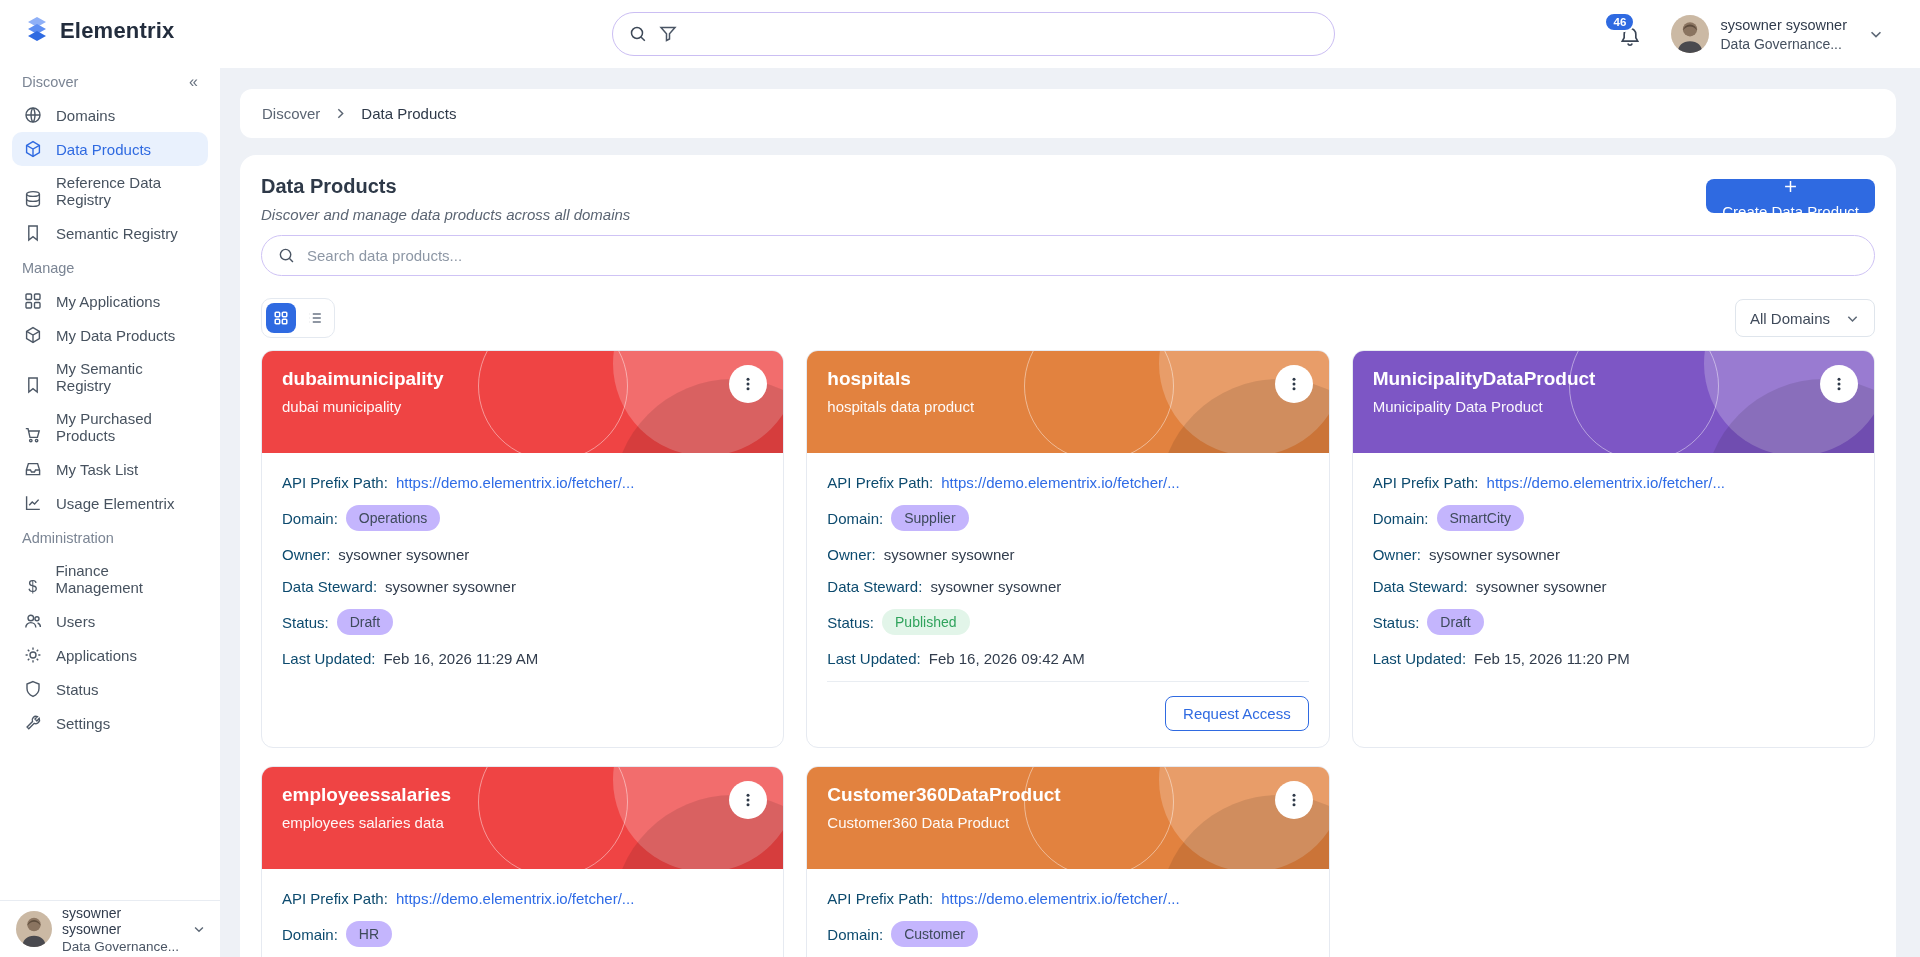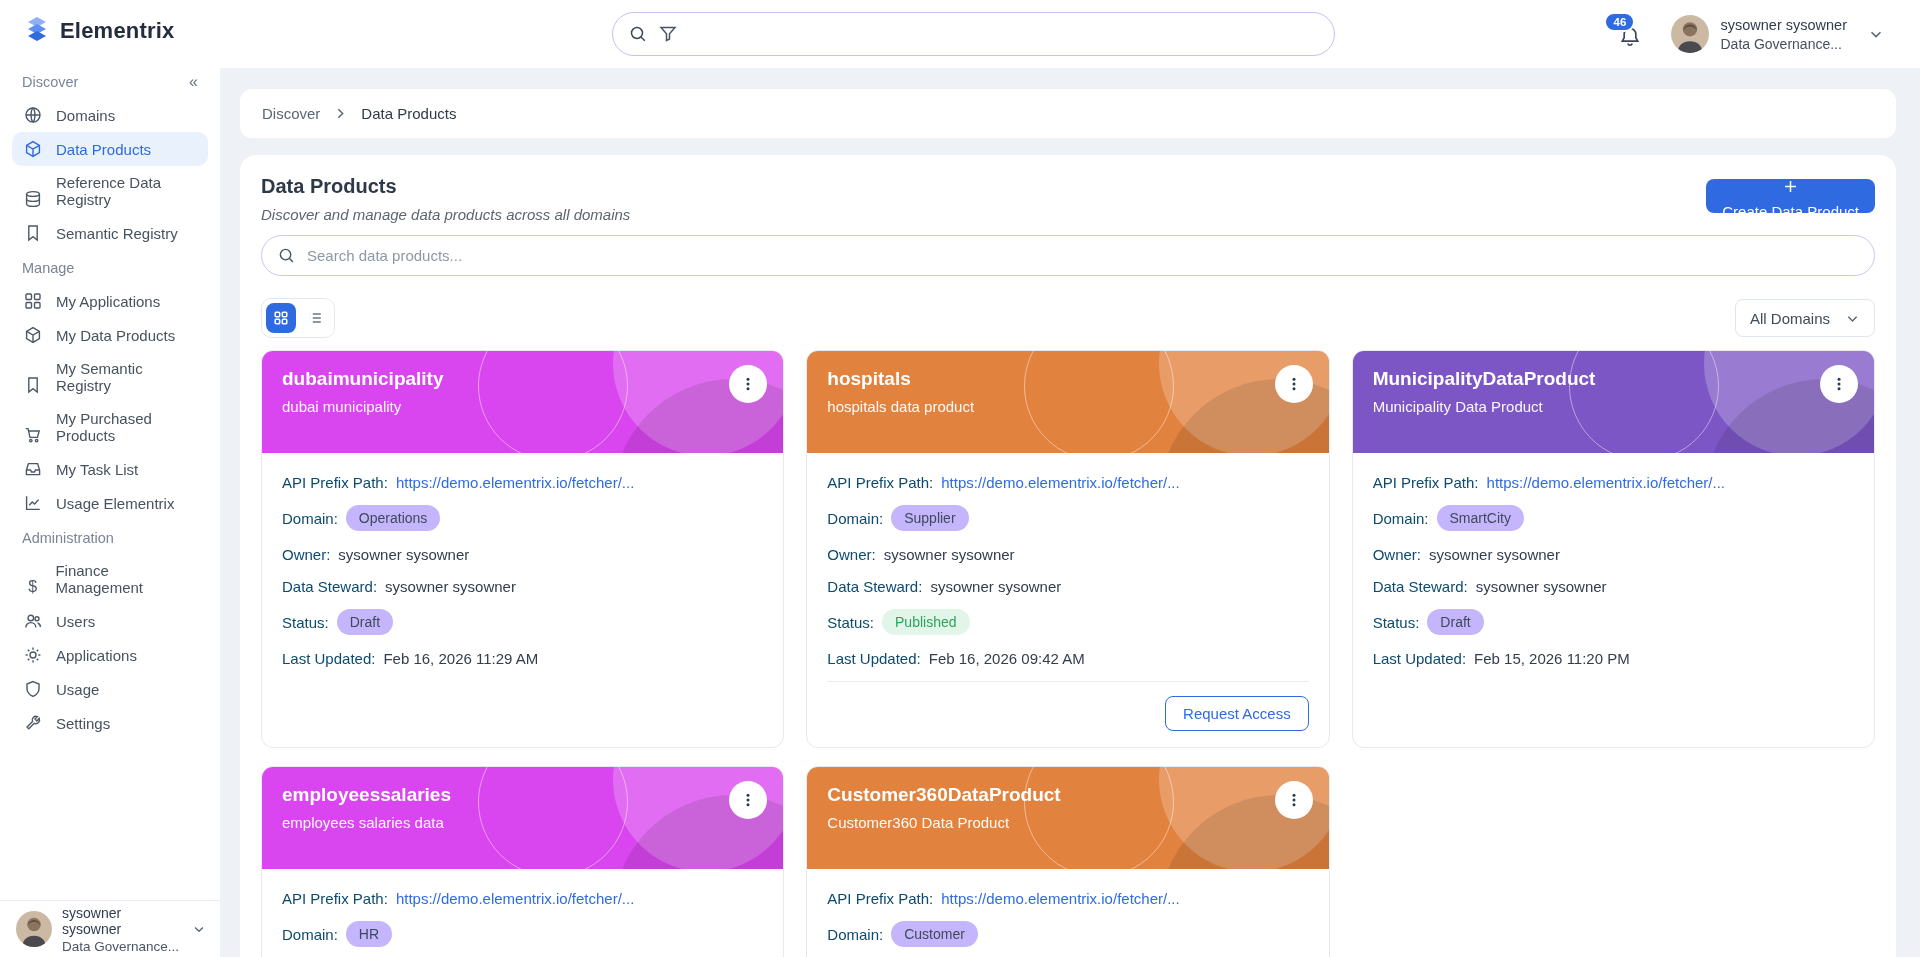--- a/index.html
+++ b/index.html
@@ -56,21 +56,21 @@
   .toolbar { margin-top:22px; display:flex; align-items:center; justify-content:space-between; }
   .view-toggle { border:1px solid #e4e9f0; border-radius:10px; padding:4px; display:flex; gap:4px; background:#fff; }
   .vt-btn { width:30px; height:30px; border-radius:8px; display:flex; align-items:center; justify-content:center; cursor:pointer; color:#6b7685; background:transparent; border:none; }
   .vt-btn.active { background:#2f6ae1; color:#fff; }
   .domain-select { border:1px solid #dfe5ec; border-radius:8px; height:38px; padding:0 14px; display:flex; align-items:center; gap:15px; font-size:15px; color:#3f4a5a; cursor:pointer; background:#fff; }
 
   
   .cards { margin-top:12px; display:grid; grid-template-columns:repeat(3, 1fr); column-gap:22px; row-gap:18px; }
   .card { border:1px solid #e6eaf1; border-radius:12px; background:#fff; height:398px; overflow:hidden; display:flex; flex-direction:column; }
   .card-head { height:102px; position:relative; overflow:hidden; padding:17px 20px; color:#fff; flex-shrink:0; }
-  .card-head.blue { background:#d946ef; }
+  .card-head.blue { background:#ef4444; }
   .card-head.orange { background:#e2823f; }
   .card-head.purple { background:#7d56c5; }
   .deco-outline { position:absolute; width:150px; height:150px; border:1.5px solid rgba(255,255,255,.45); border-radius:50%; top:-40px; right:155px; }
   .deco-light { position:absolute; width:185px; height:185px; background:rgba(255,255,255,.22); border-radius:50%; top:-80px; right:-15px; }
   .deco-dark { position:absolute; width:240px; height:240px; background:rgba(0,0,0,.10); border-radius:50%; top:28px; right:-70px; }
   .card-title { font-size:19px; font-weight:bold; position:relative; z-index:1; }
   .card-sub { font-size:15px; margin-top:8px; position:relative; z-index:1; color:rgba(255,255,255,.96); }
   .kebab { position:absolute; top:14px; right:16px; width:38px; height:38px; border-radius:50%; background:#fff; border:none; display:flex; align-items:center; justify-content:center; cursor:pointer; z-index:2; }
   .card-body { padding:20px 20px 16px 20px; display:flex; flex-direction:column; flex:1; }
   .row { display:flex; align-items:center; gap:8px; margin-bottom:14px; font-size:15px; min-height:18px; }
@@ -241,21 +241,21 @@
         </span>
         <span>Applications</span>
       </div>
 
       <div class="nav-item">
         <span class="ni">
           <svg width="18" height="18" viewBox="0 0 18 18" fill="none" stroke="currentColor" stroke-width="1.4">
             <path d="M9 1.6l6 2.4v4.4c0 4-2.6 6.4-6 8-3.4-1.6-6-4-6-8V4z"></path>
           </svg>
         </span>
-        <span>Usage</span>
+        <span>Status</span>
       </div>
 
       <div class="nav-item">
         <span class="ni">
           <svg width="18" height="18" viewBox="0 0 18 18" fill="none" stroke="currentColor" stroke-width="1.4">
             <path d="M15.2 4.3a3.8 3.8 0 01-5 5l-5.4 5.4-1.7-1.7 5.4-5.4a3.8 3.8 0 015-5L11 5.1l1.9 1.9z"></path>
           </svg>
         </span>
         <span>Settings</span>
       </div>

